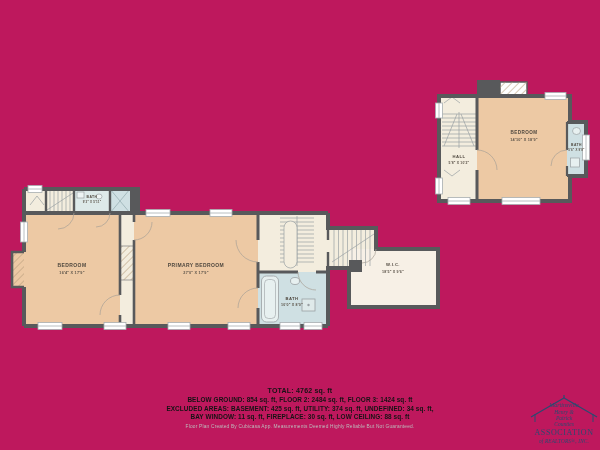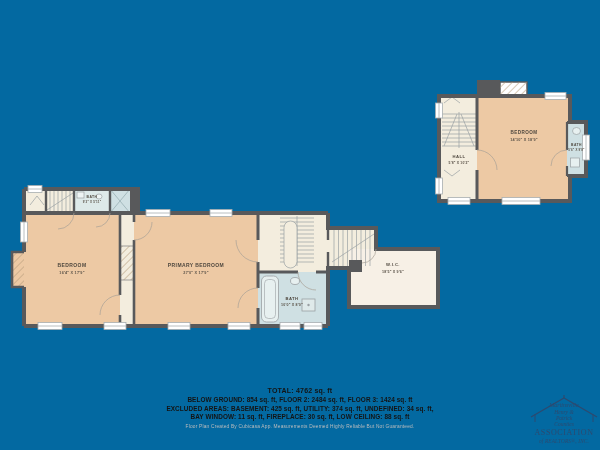--- a/index.html
+++ b/index.html
@@ -1,16 +1,16 @@
 <!DOCTYPE html>
 <html><head>
 <meta charset="utf-8">
 <style>
   html,body{margin:0;padding:0;background:#ffffff;}
-  .canvas{position:relative;width:600px;height:450px;background:#0369a1;overflow:hidden;
+  .canvas{position:relative;width:600px;height:450px;background:#be185d;overflow:hidden;
           font-family:"Liberation Sans",sans-serif;}
   svg text{font-family:"Liberation Sans",sans-serif;}
   .room-name{font-weight:bold;fill:#4f483f;letter-spacing:.4px;}
   .room-dims{font-weight:bold;fill:#5a5248;letter-spacing:.2px;}
   .summary{position:absolute;left:0;right:0;top:387px;text-align:center;color:#141414;}
   .summary .total{font-size:7px;font-weight:bold;letter-spacing:.2px;margin-bottom:2px;}
   .summary .line{font-size:6.4px;font-weight:bold;letter-spacing:.1px;margin-bottom:1.6px;}
   .summary .disclaimer{font-size:4.8px;color:#bdbdbd;font-weight:normal;margin-top:4px;letter-spacing:.2px;}
   .logo-box{position:absolute;left:527px;top:393px;width:74px;height:55px;}
   .logo-script{font-family:"Liberation Serif",serif;font-style:italic;}

